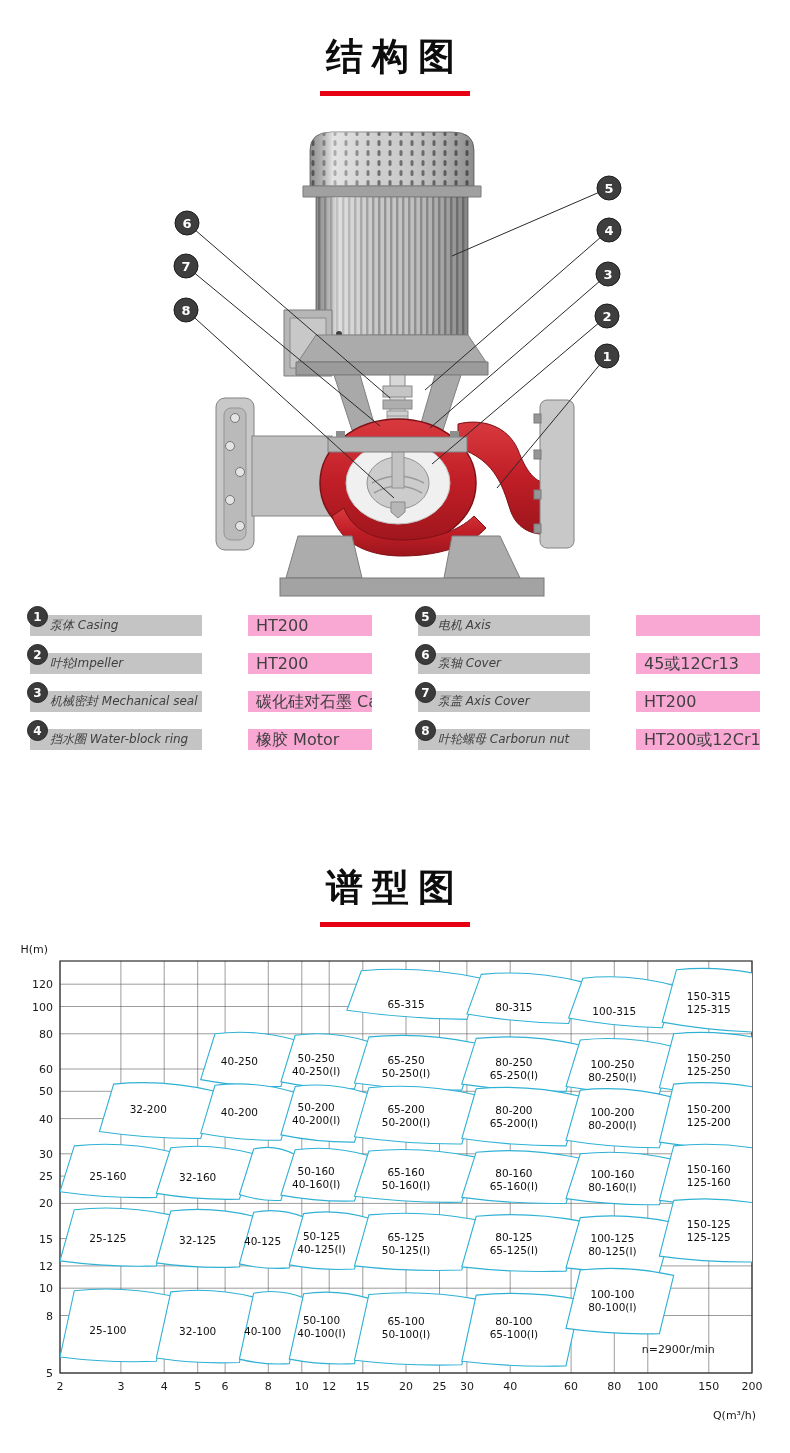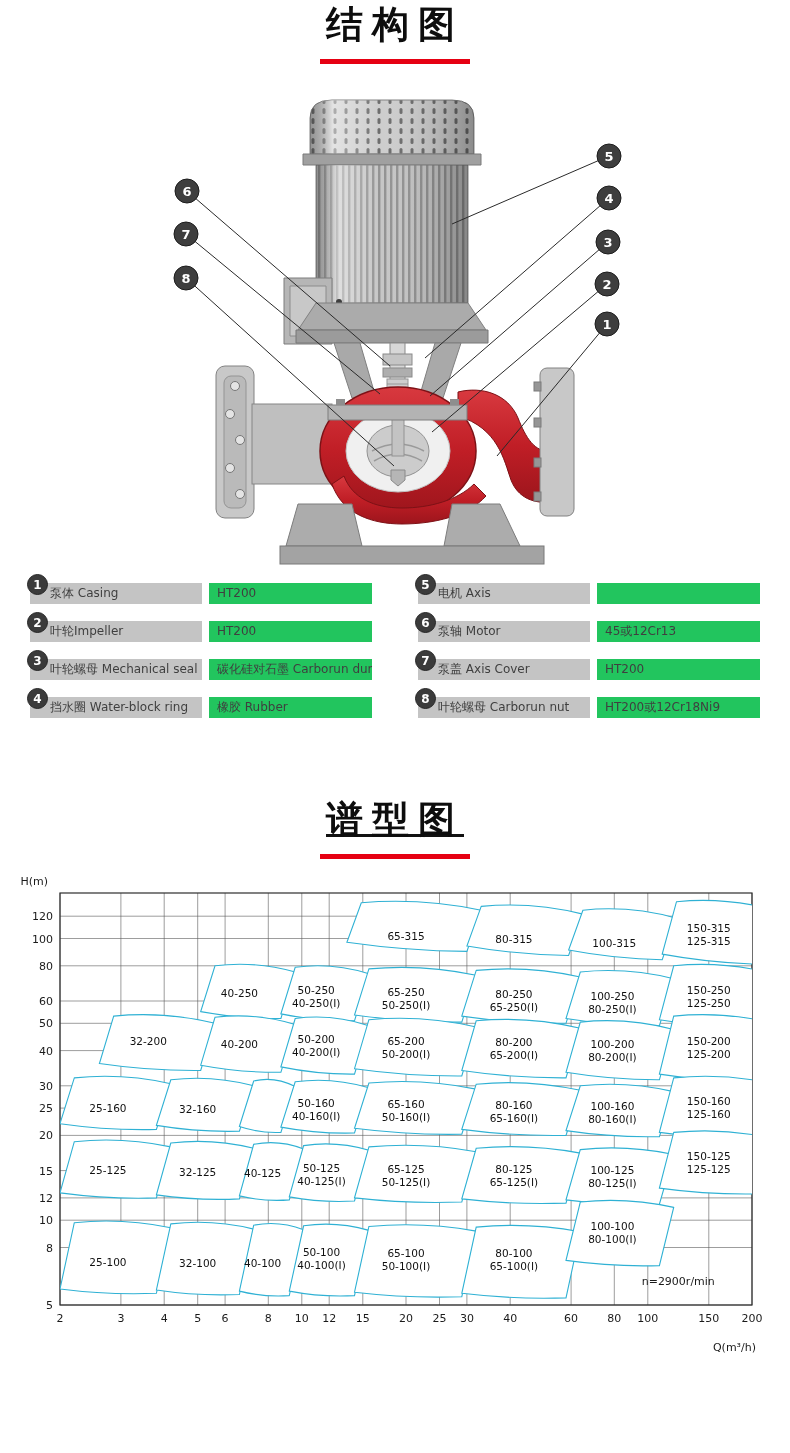--- a/index.html
+++ b/index.html
@@ -7,40 +7,40 @@
   body {
     width: 790px; height: 1453px; background: #fff; overflow: hidden;
     font-family: "DejaVu Sans", "Liberation Sans", sans-serif; color: #111;
     position: relative;
   }
   .section-title {
     margin: 0; text-align: center; font-size: 37px; font-weight: 700;
     letter-spacing: 9px; color: #0d0d0d;
   }
   .red-underline { width: 150px; height: 5px; background: #e60012; margin: 9px auto 0; }
-  #structure-section { }
+  #structure-section { padding-top: 32px; }
   #pump-figure { width: 790px; height: 505px; margin-top: 2px; }
   #parts-table { display: flex; gap: 46px; padding: 0 30px; margin-top: 12px; }
   .parts-col { flex: 1; min-width: 0; }
   .part-row { position: relative; display: flex; gap: 7px; height: 21px; margin-bottom: 17px; }
   .part-badge {
     position: absolute; left: -3px; top: -9px; width: 21px; height: 21px;
     border-radius: 50%; background: #3b3b3b; border: 1px solid #262626;
     color: #fff; font-size: 12px; font-weight: 700; text-align: center;
     line-height: 20px; z-index: 2;
   }
   .part-name {
     background: #c4c4c4; flex: 0 0 172px; font-size: 12px; color: #3f3f3f;
-    line-height: 21px; padding-left: 20px; white-space: nowrap; overflow: hidden;
+    line-height: 21px; padding-left: 20px; white-space: nowrap; overflow: hidden; font-style: italic;
   }
   .part-material {
-    background: #22c55e; flex: 1; font-size: 12px; color: #3f3f3f;
-    line-height: 21px; padding-left: 8px; white-space: nowrap; overflow: hidden;
+    background: #f9a8d4; flex: 1; font-size: 16px; color: #3f3f3f;
+    line-height: 21px; padding-left: 8px; white-space: nowrap; overflow: hidden; margin-left: 39px;
   }
-  #spectrum-section { margin-top: 60px; text-decoration: underline; }
+  #spectrum-section { margin-top: 96px; }
   #chart-wrap { margin-top: 10px; }
 </style>
 </head>
 <body>
 
 <section id="structure-section">
   <h1 class="section-title">结构图</h1>
   <div class="red-underline"></div>
 
   <div id="pump-figure">
@@ -179,38 +179,38 @@
           <span class="part-name">泵体 Casing</span>
           <span class="part-material">HT200</span>
         </div>
         <div class="part-row">
           <span class="part-badge">2</span>
           <span class="part-name">叶轮Impeller</span>
           <span class="part-material">HT200</span>
         </div>
         <div class="part-row">
           <span class="part-badge">3</span>
-          <span class="part-name">叶轮螺母 Mechanical seal</span>
+          <span class="part-name">机械密封 Mechanical seal</span>
           <span class="part-material">碳化硅对石墨 Carborun dum</span>
         </div>
         <div class="part-row">
           <span class="part-badge">4</span>
           <span class="part-name">挡水圈 Water-block ring</span>
-          <span class="part-material">橡胶 Rubber</span>
+          <span class="part-material">橡胶 Motor</span>
         </div>
       </div>
     <div class="parts-col" id="parts-right">
         <div class="part-row">
           <span class="part-badge">5</span>
           <span class="part-name">电机 Axis</span>
           <span class="part-material"></span>
         </div>
         <div class="part-row">
           <span class="part-badge">6</span>
-          <span class="part-name">泵轴 Motor</span>
+          <span class="part-name">泵轴 Cover</span>
           <span class="part-material">45或12Cr13</span>
         </div>
         <div class="part-row">
           <span class="part-badge">7</span>
           <span class="part-name">泵盖 Axis Cover</span>
           <span class="part-material">HT200</span>
         </div>
         <div class="part-row">
           <span class="part-badge">8</span>
           <span class="part-name">叶轮螺母 Carborun nut</span>

